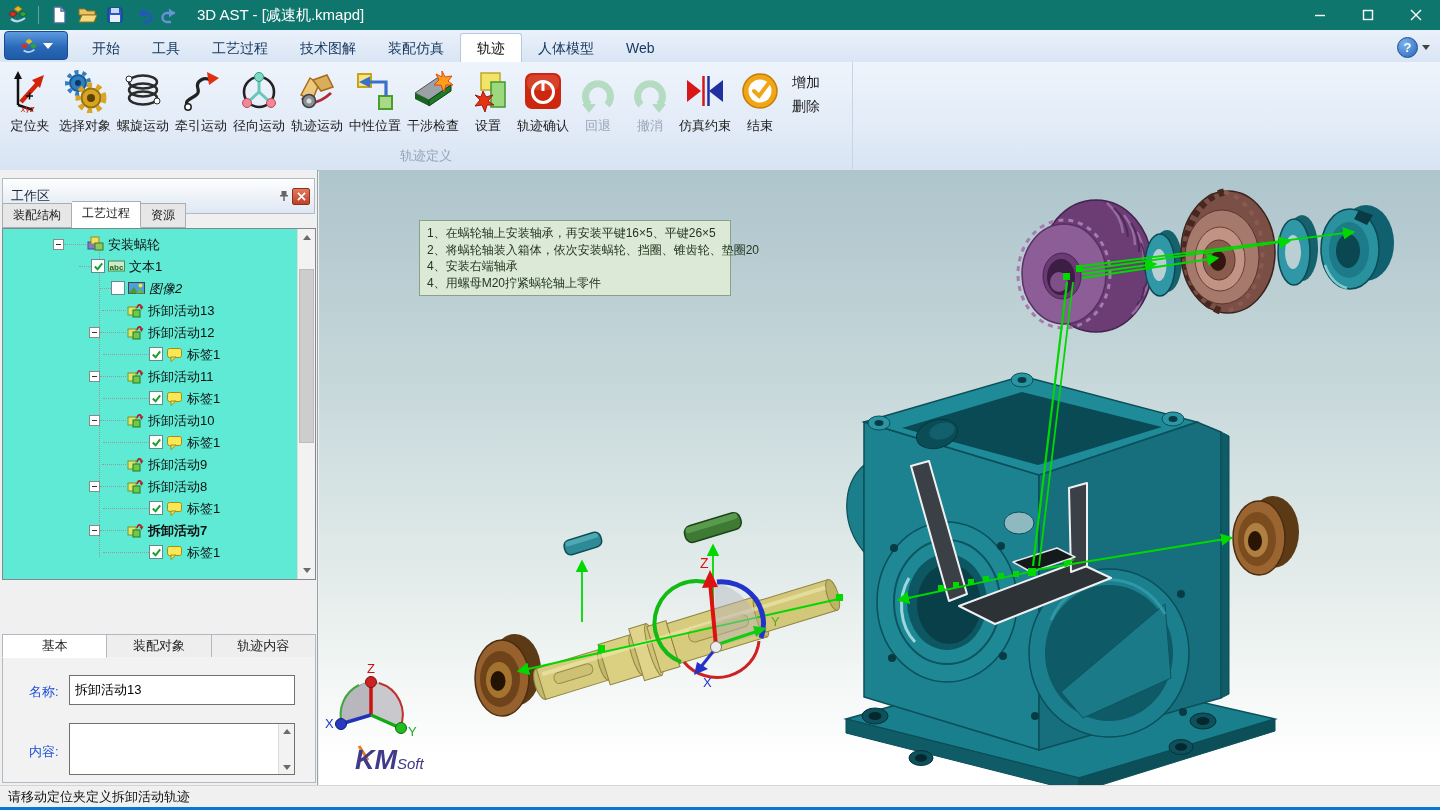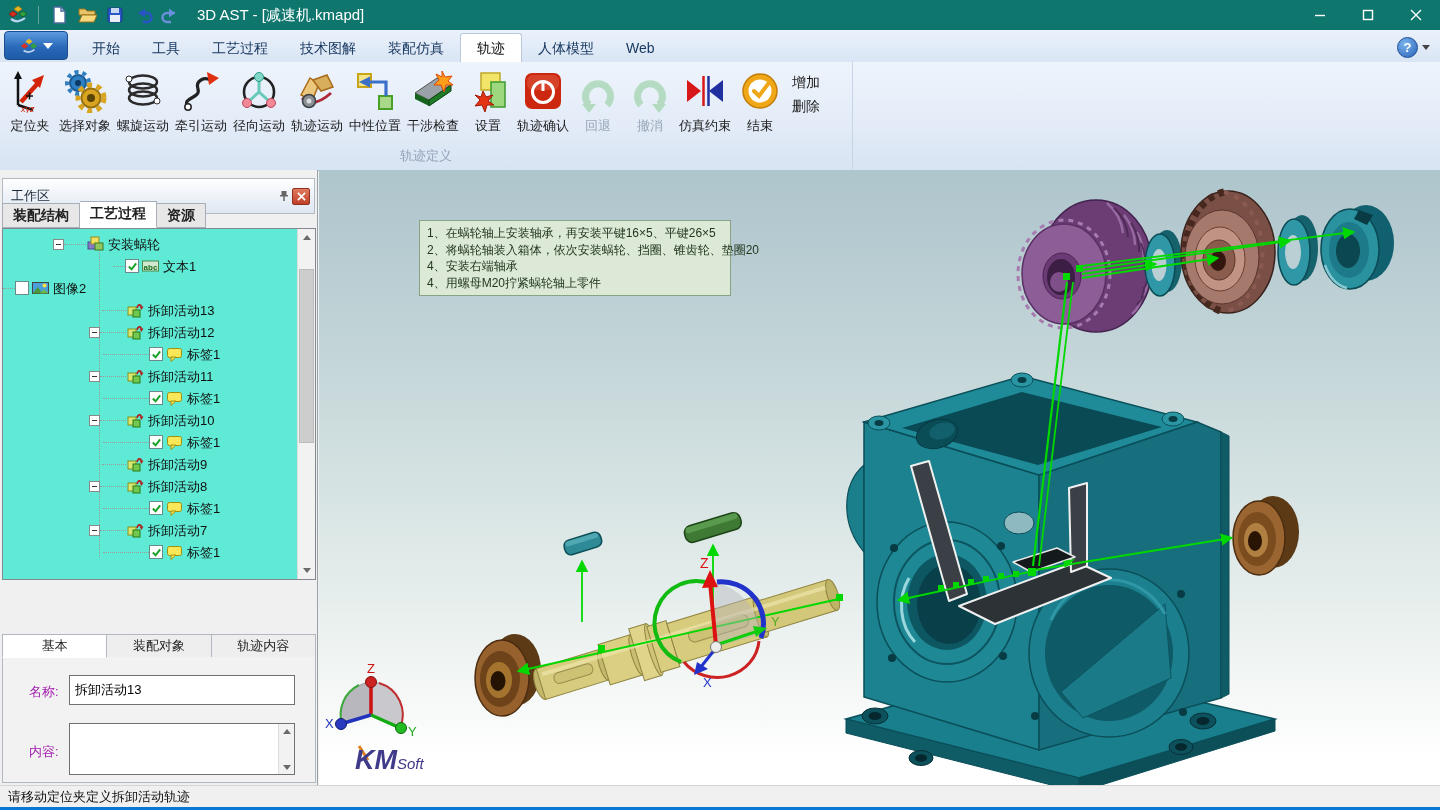--- a/index.html
+++ b/index.html
@@ -40,21 +40,21 @@
   .rstack .stxt{font-size:14px;color:#1c1c1c;cursor:default;}
   .rcaption{position:absolute;left:0;bottom:4px;width:852px;text-align:center;font-size:13px;color:#93a3ba;}
 
   
   .leftpanel{position:absolute;left:0;top:170px;width:318px;height:615px;background:#f0f0f0;border-right:1px solid #98a0a8;box-sizing:border-box;}
   .dockhdr{position:absolute;left:2px;right:2px;height:36px;background:linear-gradient(#fefefe,#dee7f2);border:1px solid #b2bac6;box-sizing:border-box;display:flex;align-items:center;padding:0 4px 0 8px;font-size:13px;color:#1a2a3a;}
   .dockhdr .sp{flex:1;}
   .dockbtn{width:17px;height:16px;display:flex;align-items:center;justify-content:center;margin-left:3px;}
   .closebox{width:16px;height:15px;background:linear-gradient(#e07a60,#c04028);border:1px solid #90301c;border-radius:2px;display:flex;align-items:center;justify-content:center;}
   .wtabs{position:absolute;left:2px;top:33px;height:25px;display:flex;align-items:flex-end;}
-  .wtab{padding:0 10px;height:23px;line-height:22px;font-size:14px;font-weight:bold;color:#222;background:#e7e7e7;border:1px solid #a8aeb8;border-left:none;cursor:default;}
+  .wtab{padding:0 10px;height:23px;line-height:22px;font-size:12px;font-weight:normal;color:#222;background:#e7e7e7;border:1px solid #a8aeb8;border-left:none;cursor:default;}
   .wtab:first-child{border-left:1px solid #a8aeb8;}
   .wtab.active{background:#fff;height:25px;border-bottom:1px solid #fff;position:relative;z-index:2;}
 
   .treebox{position:absolute;left:2px;top:58px;width:314px;height:352px;background:#5eead4;border:1px solid #828790;box-sizing:border-box;overflow:hidden;}
   .treerows{position:absolute;left:0;top:4px;right:17px;bottom:0;}
   .tguide{position:absolute;left:96px;top:16px;height:308px;border-left:1px dotted #9a9a9a;}
   .trow{height:22px;display:flex;align-items:center;font-size:13px;color:#111;white-space:nowrap;position:relative;}
   .texp{width:11px;height:11px;background:#fff;border:1px solid #8a8a8a;box-sizing:border-box;position:relative;flex:none;}
   .texp::after{content:"";position:absolute;left:2px;right:2px;top:4px;border-top:1px solid #333;}
   .hconn{height:0;border-top:1px dotted #9a9a9a;flex:none;}
@@ -72,21 +72,21 @@
 
   
   .propshdr{top:415px;}
   .ptabs{position:absolute;left:2px;width:314px;display:flex;}
   .ptabs.row1{top:441px;height:23px;}
   .ptabs.row2{top:464px;height:24px;}
   .ptab{flex:1;text-align:center;line-height:22px;font-size:13px;color:#222;background:#eeeeee;border:1px solid #b2b8c2;border-left:none;box-sizing:border-box;cursor:default;}
   .ptab:first-child{border-left:1px solid #b2b8c2;}
   .ptab.active{background:#fff;border-bottom:1px solid #fff;position:relative;z-index:2;}
   .propsbody{position:absolute;left:2px;top:487px;width:314px;height:126px;background:#f2f2f2;border:1px solid #b2b8c2;border-top:none;box-sizing:border-box;}
-  .fldlabel{position:absolute;left:26px;font-size:13px;color:#a21caf;text-align:center;}
+  .fldlabel{position:absolute;left:26px;font-size:13px;color:#1d4ed8;text-align:center;}
   .nameinput{position:absolute;left:66px;top:18px;width:226px;height:30px;border:1px solid #707070;background:#fff;font-size:13px;font-family:inherit;padding:2px 5px;box-sizing:border-box;}
   .contentbox{position:absolute;left:66px;top:66px;width:226px;height:52px;border:1px solid #707070;background:#fff;box-sizing:border-box;}
   .cscroll{position:absolute;right:0;top:0;bottom:0;width:15px;background:#f2f2f2;border-left:1px solid #ddd;}
   .cscroll .varrow{width:15px;height:14px;}
 
   
   .statusbar{position:absolute;left:0;bottom:0;width:1440px;height:25px;background:#f0f0f0;border-top:1px solid #d4d4d4;border-bottom:3px solid #0878d6;box-sizing:border-box;display:flex;align-items:center;padding-left:8px;font-size:13px;color:#111;}
 
   
   .viewport{position:absolute;left:319px;top:170px;width:1121px;height:615px;background:linear-gradient(180deg,#aec5cc 0%,#c3d5d8 30%,#dde8e7 60%,#f2f6f4 82%,#ffffff 96%,#ffffff 100%);overflow:hidden;}
@@ -389,36 +389,36 @@
             <span class="hconn" style="width: 22px;"></span>
             <span class="ticon">
               <svg viewBox="0 0 17 16">
                 <rect x="1" y="6" width="8" height="7" fill="#8878c8" stroke="#4a4a8a"></rect>
                 <rect x="4" y="1" width="8" height="7" fill="#f0e060" stroke="#9a8a20"></rect>
                 <rect x="8" y="7" width="8" height="7" fill="#90c860" stroke="#3a7a20"></rect>
               </svg>
             </span>
             <span class="tlabel">安装蜗轮</span>
           </div>
-          <div class="trow" style="padding-left: 110px;">
+          <div class="trow" style="padding-left: 76px;">
             <span class="hconn" style="width: 12px;"></span>
             <span class="tcb">
               <svg viewBox="0 0 12 12" width="11" height="11">
                 <path d="M2 6 L5 9 L10 2.5" fill="none" stroke="#18a028" stroke-width="2.2"></path>
               </svg>
             </span>
             <span class="ticon">
               <svg viewBox="0 0 17 16">
                 <rect x="0.5" y="3" width="16" height="10" fill="#cfe8cf" stroke="#4a8a4a"></rect>
                 <text x="8.5" y="11.5" font-size="8" font-weight="bold" fill="#1a6a1a" text-anchor="middle">abc</text>
               </svg>
             </span>
             <span class="tlabel">文本1</span>
           </div>
-          <div class="trow" style="">
+          <div class="trow" style="padding-left: 96px; font-style: italic;">
             <span class="hconn" style="width: 12px;"></span>
             <span class="tcb"></span>
             <span class="ticon">
               <svg viewBox="0 0 17 16">
                 <rect x="0.5" y="2.5" width="16" height="11" fill="#4aa0d8" stroke="#444"></rect>
                 <polygon points="0.5,13.5 6,7 10,13.5" fill="#4a9a3a"></polygon>
                 <polygon points="8,13.5 12,9 16.5,13.5" fill="#6ab84a"></polygon>
                 <circle cx="12.5" cy="5.5" r="2" fill="#ffe040"></circle>
               </svg>
             </span>
@@ -553,21 +553,21 @@
               </svg>
             </span>
             <span class="ticon">
               <svg viewBox="0 0 17 16">
                 <rect x="1.5" y="2.5" width="14" height="9" rx="2" fill="#f8e858" stroke="#a09010"></rect>
                 <polygon points="5,11 10,11 5,15.5" fill="#f8e858" stroke="#a09010"></polygon>
               </svg>
             </span>
             <span class="tlabel">标签1</span>
           </div>
-          <div class="trow" style="padding-left: 86px;">
+          <div class="trow" style="padding-left: 86px; font-weight: bold;">
             <span class="texp"></span>
             <span class="hconn" style="width: 26px;"></span>
             <span class="ticon">
               <svg viewBox="0 0 17 16">
                 <rect x="1" y="5" width="8" height="8" fill="#d8e870" stroke="#889020"></rect>
                 <rect x="6" y="8" width="7" height="7" fill="#70c850" stroke="#2a7a10"></rect>
                 <path d="M10 6 C 11 2, 14 2, 14.5 5" fill="none" stroke="#b02020" stroke-width="1.6"></path>
                 <polygon points="14.5,8 12.5,4.5 16.5,4.5" fill="#b02020"></polygon>
               </svg>
             </span>

